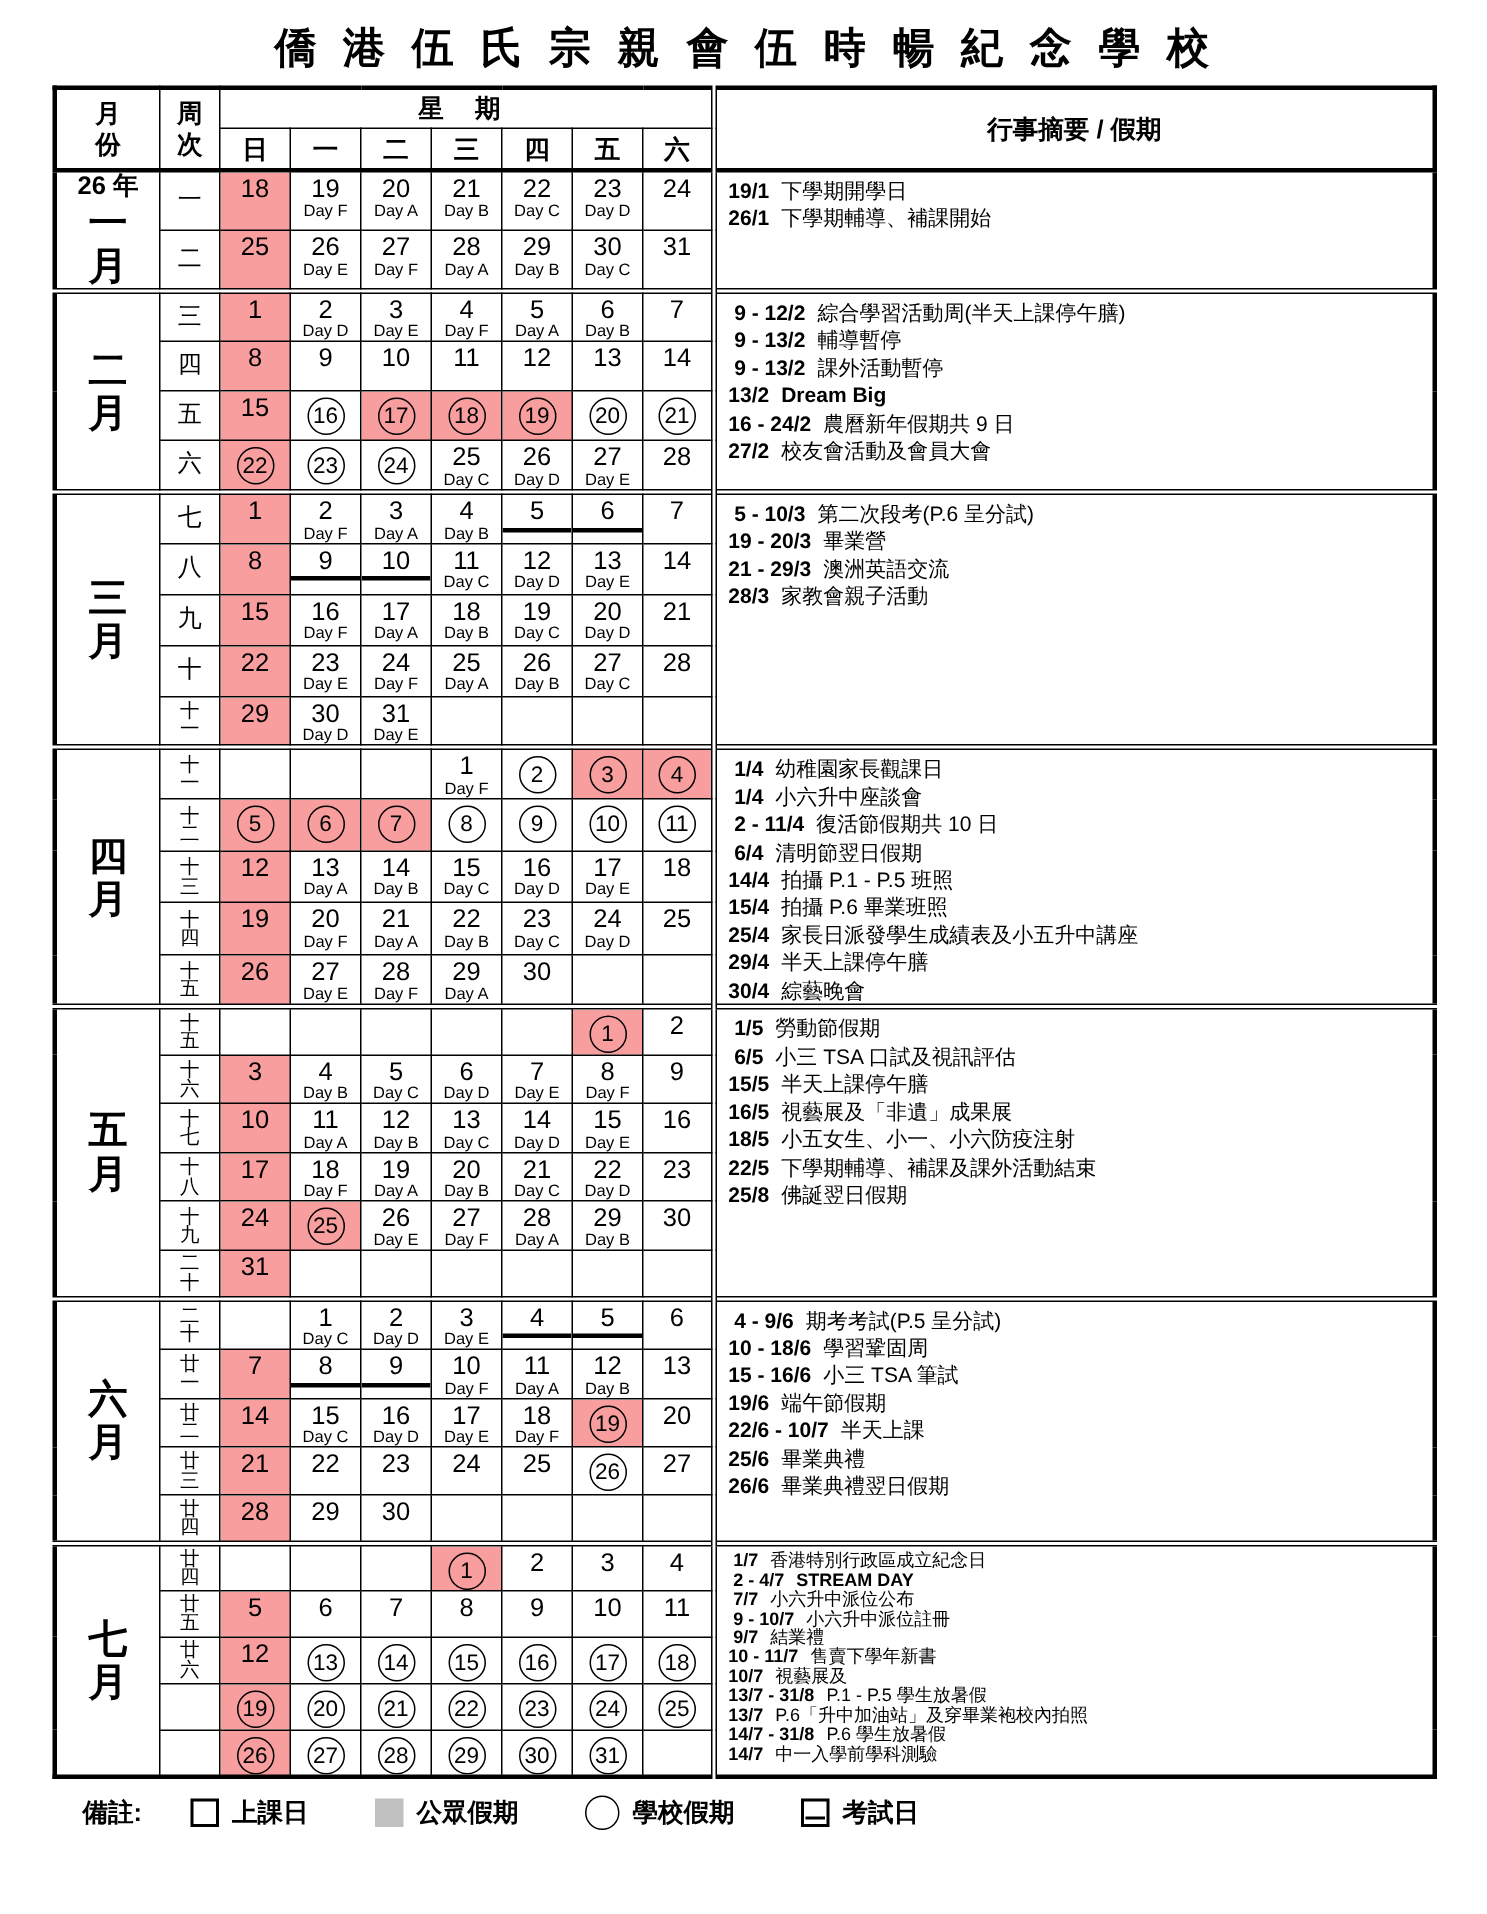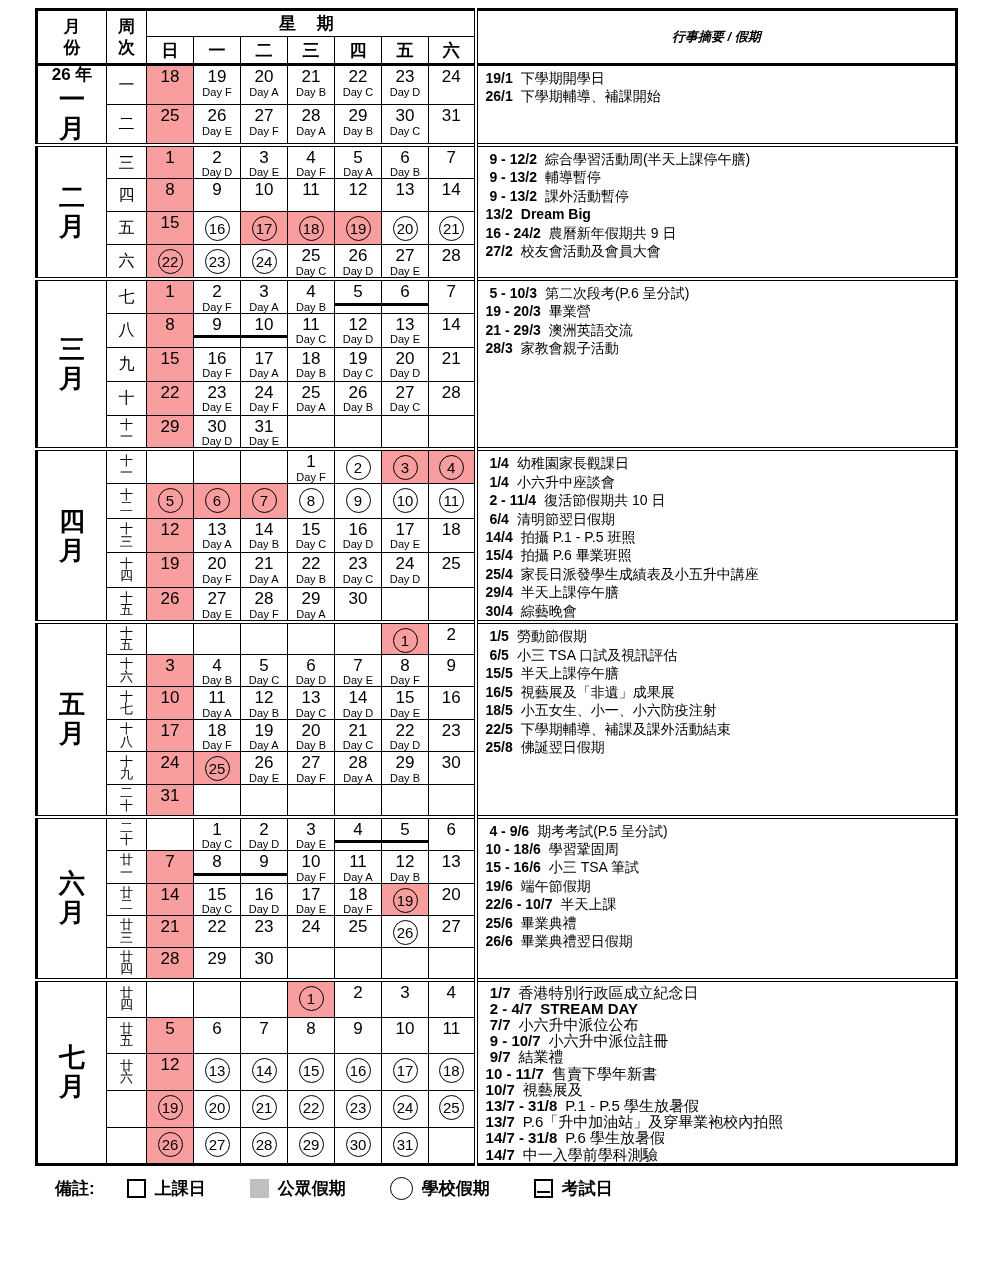--- a/index.html
+++ b/index.html
@@ -20,21 +20,21 @@
     border-collapse:collapse; margin:8px 0 0 35px; width:920px;
     border:3px solid #000; table-layout:fixed;
   }
   col.c-month{width:70px;} col.c-week{width:40px;} col.c-day{width:47px;} col.c-events{width:481px;}
   thead { border-bottom:3px solid #000; }
   thead th { border:1px solid #000; font-weight:bold; background:#fff; }
   tr.h1 { height:27px; } tr.h2 { height:28px; }
   th.h-month, th.h-week { font-size:17px; line-height:1.25; }
   th.h-days { font-size:17px; letter-spacing:8px; }
   th.h-day { font-size:17px; }
-  th.h-events { font-size:13px; border-left:4px double #000;font-style:italic; }
+  th.h-events { font-size:17px; border-left:4px double #000; }
   tbody.month { border-top:4px double #000; }
   tbody.month:first-of-type { border-top:3px solid #c2410c; }
   td { border:1px solid #000; padding:0; overflow:hidden; }
   td.month-cell { text-align:center; vertical-align:middle; }
   .year-label { font-size:17px; font-weight:bold; line-height:1.1; }
   .month-char { font-size:26px; font-weight:bold; line-height:1.12; }
   td.week-cell { text-align:center; vertical-align:middle; }
   .week-label { display:flex; flex-direction:column; align-items:center; line-height:1; font-size:16px; }
   .week-label.multi span { font-size:13px; line-height:0.95; }
   td.day-cell { text-align:center; vertical-align:top; }
@@ -48,41 +48,42 @@
     font-size:15px; margin-top:3px; line-height:1;
   }
   .exline { width:100%; border-bottom:3px solid #000; display:flex; justify-content:center; padding-bottom:1px; }
   td.events-cell {
     border-left:4px double #000; vertical-align:top; text-align:left;
     padding:3px 4px 0 8px;
   }
   .ev { font-size:14px; line-height:1.32; white-space:pre-wrap; }
   .ev-d { font-weight:bold; white-space:pre; margin-right:8px; }
   .ev.bold .ev-t { font-weight:bold; }
-  tbody.dense .ev { font-size:15px; line-height:1.08; }
+  tbody.dense .ev { font-size:12px; line-height:1.08; }
   .legend {
     margin:11px 0 0 55px; display:flex; align-items:flex-start; gap:14px;
     font-size:17px; font-weight:bold;
   }
   .legend .lg-item { display:flex; align-items:center; gap:9px; margin-right:30px; }
   .lg-square { width:19px; height:19px; border:2px solid #000; background:#fff; }
   .lg-gray { width:19px; height:19px; background:var(--gray); }
   .lg-circle { width:23px; height:23px; border:1.6px solid #000; border-radius:50%; }
   .lg-circle.slash { position:relative; }
   .lg-circle.slash::after {
     content:''; position:absolute; left:50%; top:50%; width:27px;
     border-top:1.6px solid #000; transform:translate(-50%,-50%) rotate(-45deg);
   }
   .lg-exam { width:19px; height:19px; border:2px solid #000; position:relative; background:#fff; }
   .lg-exam::after { content:''; position:absolute; left:1px; right:1px; bottom:3px; border-top:2.5px solid #000; }
 </style>
 </head>
 <body>
 
 <div class="page">
+  <div class="title1">僑 港 伍 氏 宗 親 會 伍 時 暢 紀 念 學 校</div>
 
   <table class="cal">
     <colgroup>
       <col class="c-month">
         <col class="c-week">
       <col class="c-day">
         <col class="c-day">
         <col class="c-day">
         <col class="c-day">
         <col class="c-day">

